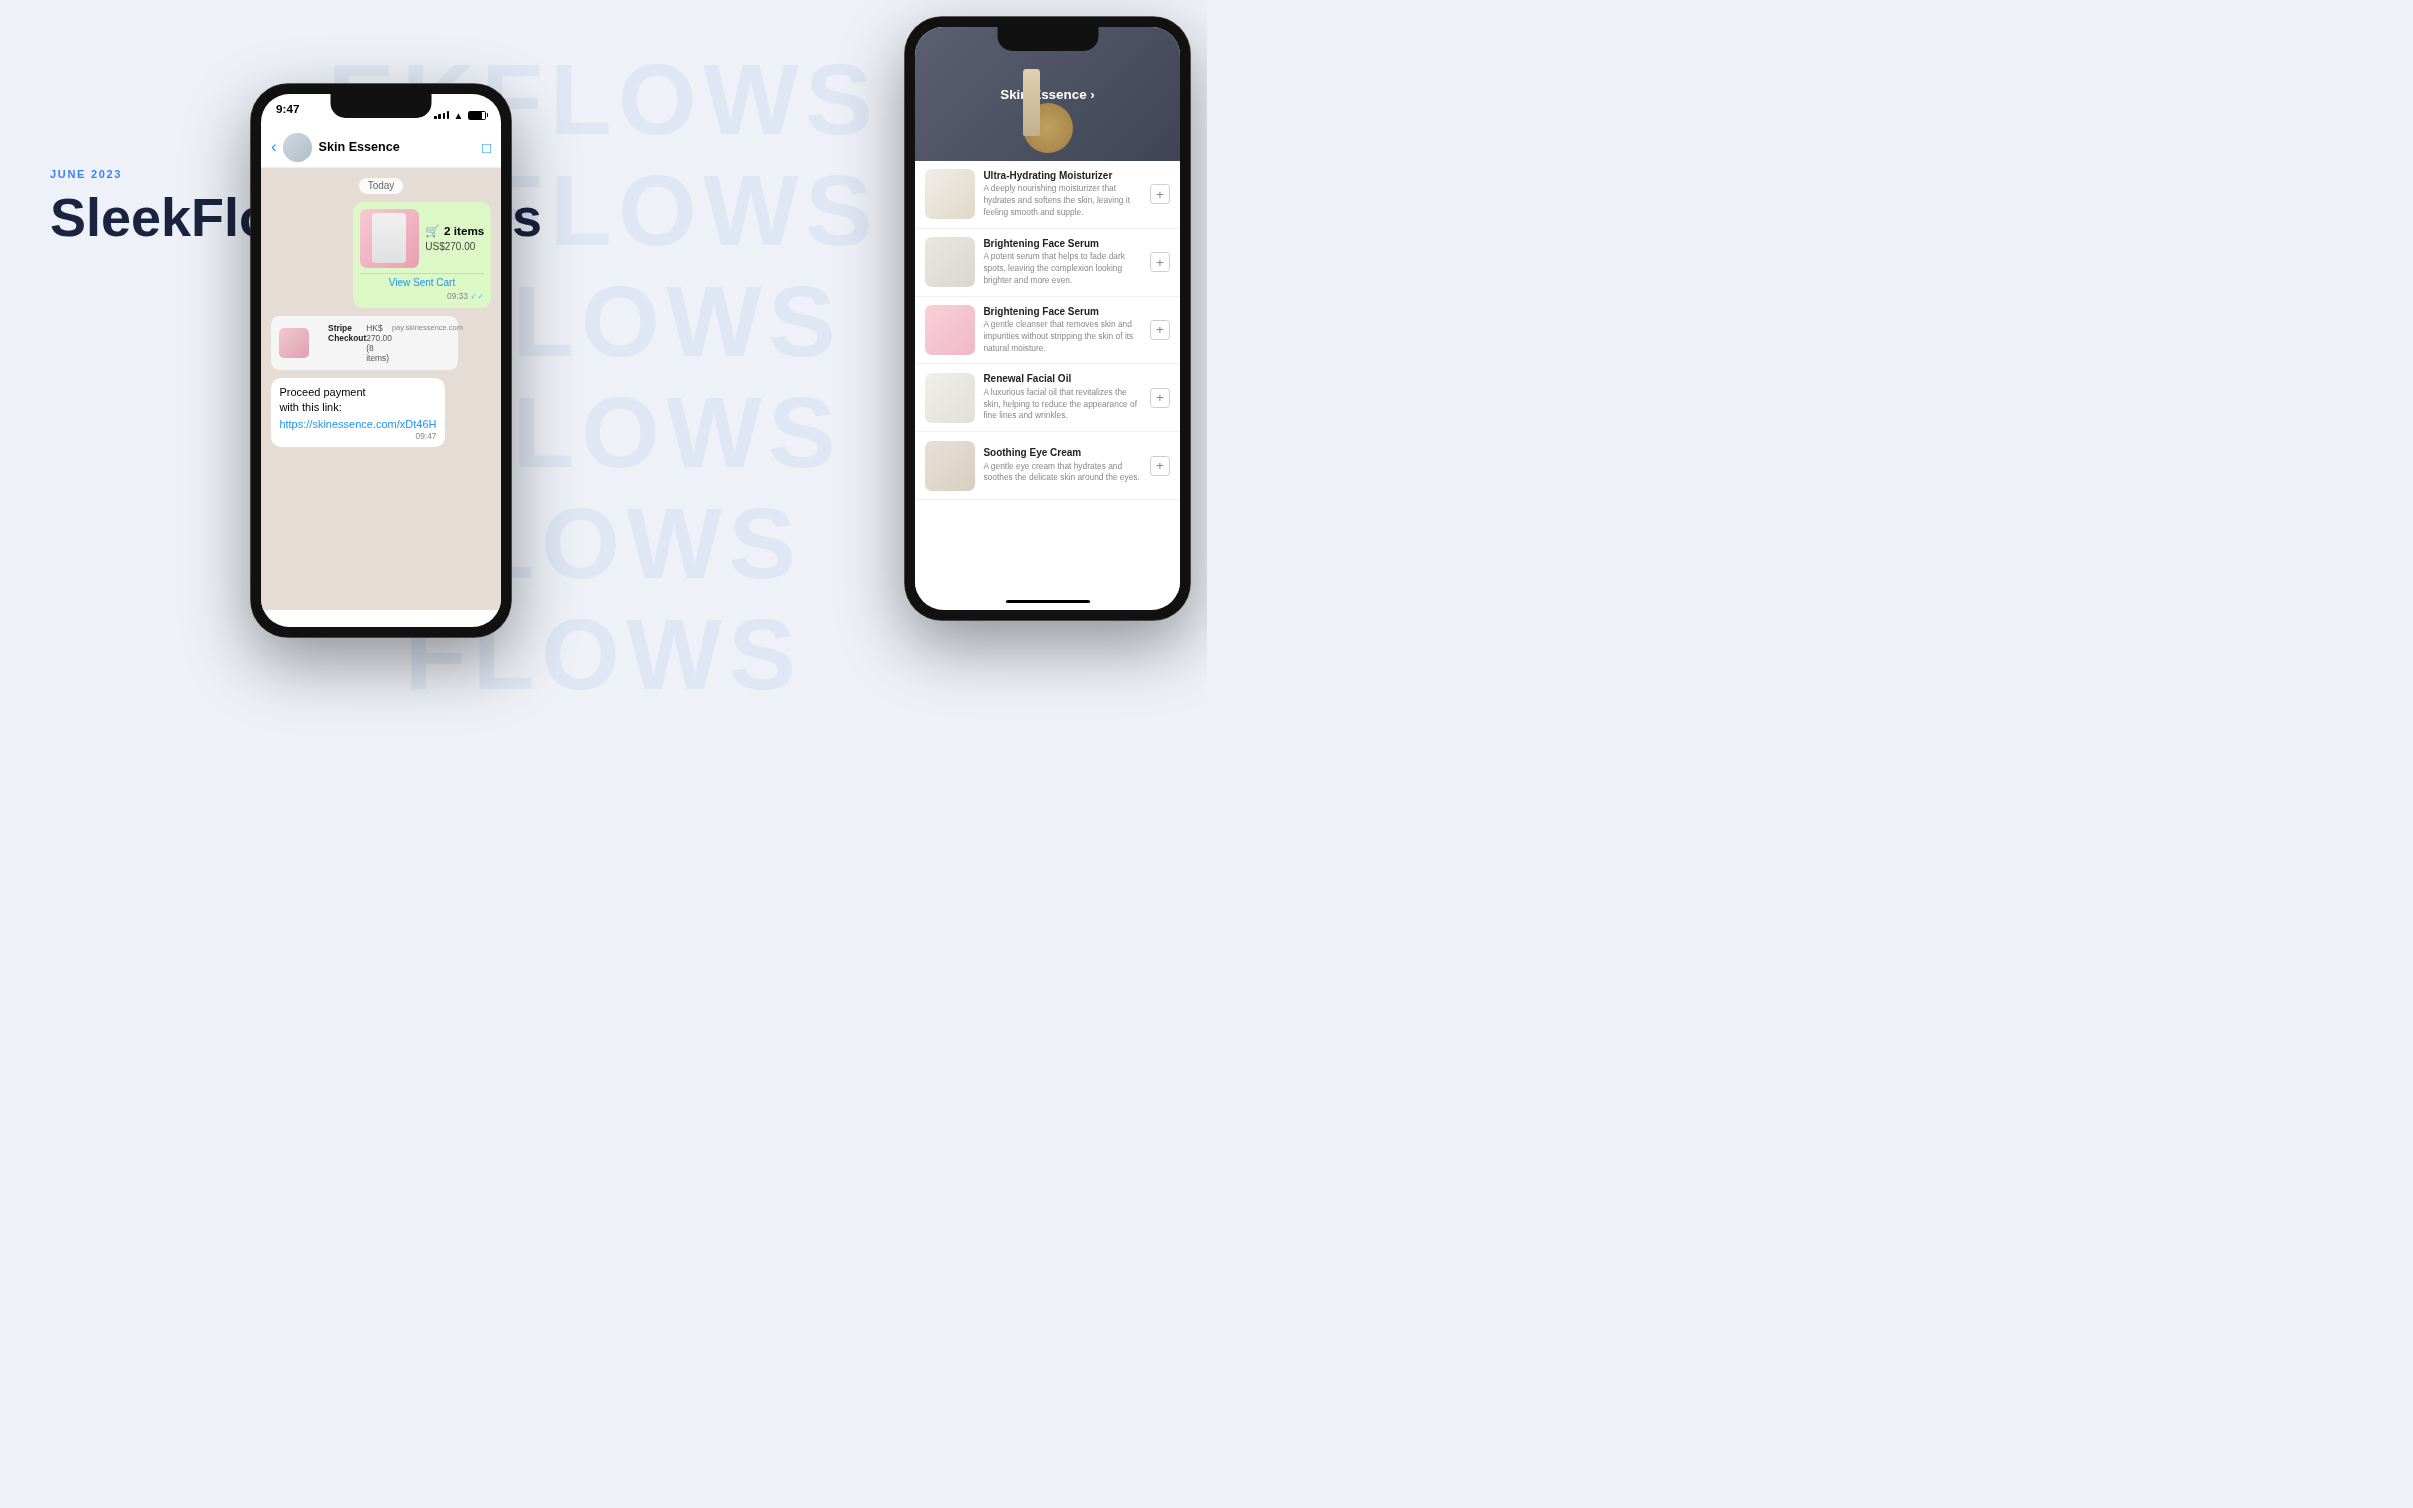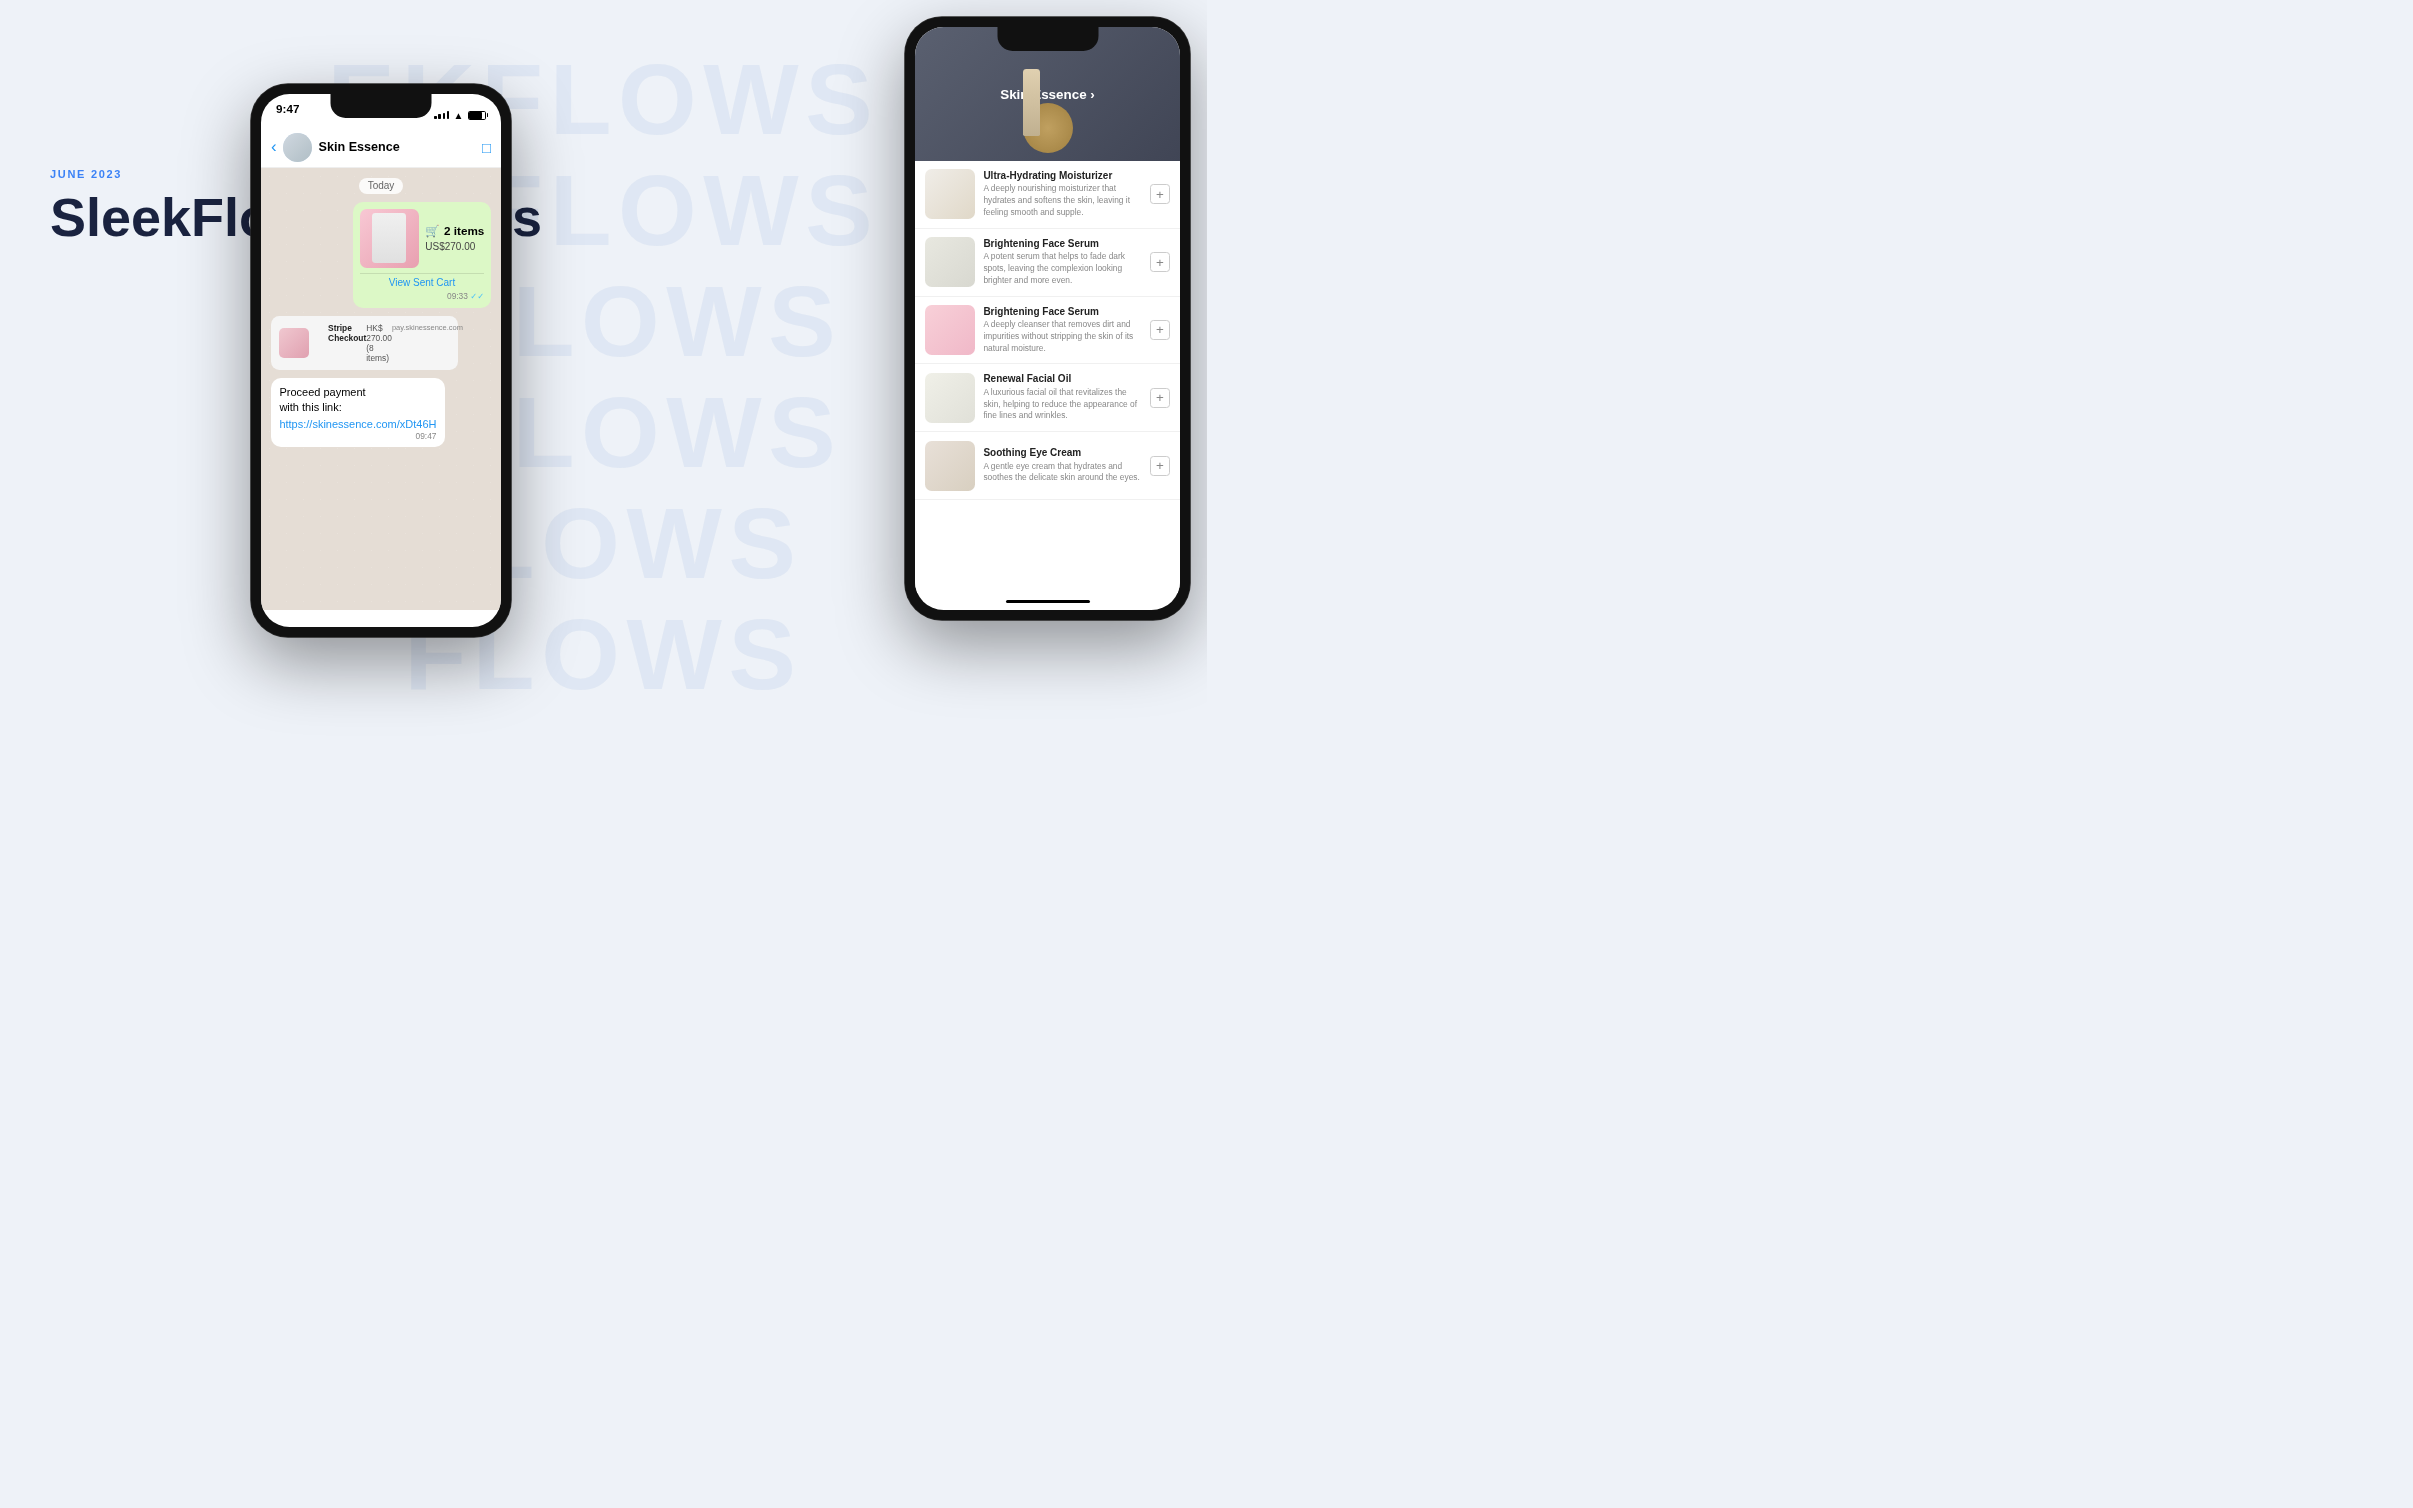--- a/index.html
+++ b/index.html
@@ -609,21 +609,21 @@
     <div class="product-details">
       <div class="product-name">Brightening Face Serum</div>
       <div class="product-desc">A potent serum that helps to fade dark spots, leaving the complexion looking brighter and more even.</div>
     </div>
     <div class="add-btn">+</div>
   </div>
             <div class="product-item">
     <div class="product-thumb thumb-3"></div>
     <div class="product-details">
       <div class="product-name">Brightening Face Serum</div>
-      <div class="product-desc">A deeply cleanser that removes dirt and impurities without stripping the skin of its natural moisture.</div>
+      <div class="product-desc">A gentle cleanser that removes skin and impurities without stripping the skin of its natural moisture.</div>
     </div>
     <div class="add-btn">+</div>
   </div>
             <div class="product-item">
     <div class="product-thumb thumb-4"></div>
     <div class="product-details">
       <div class="product-name">Renewal Facial Oil</div>
       <div class="product-desc">A luxurious facial oil that revitalizes the skin, helping to reduce the appearance of fine lines and wrinkles.</div>
     </div>
     <div class="add-btn">+</div>

